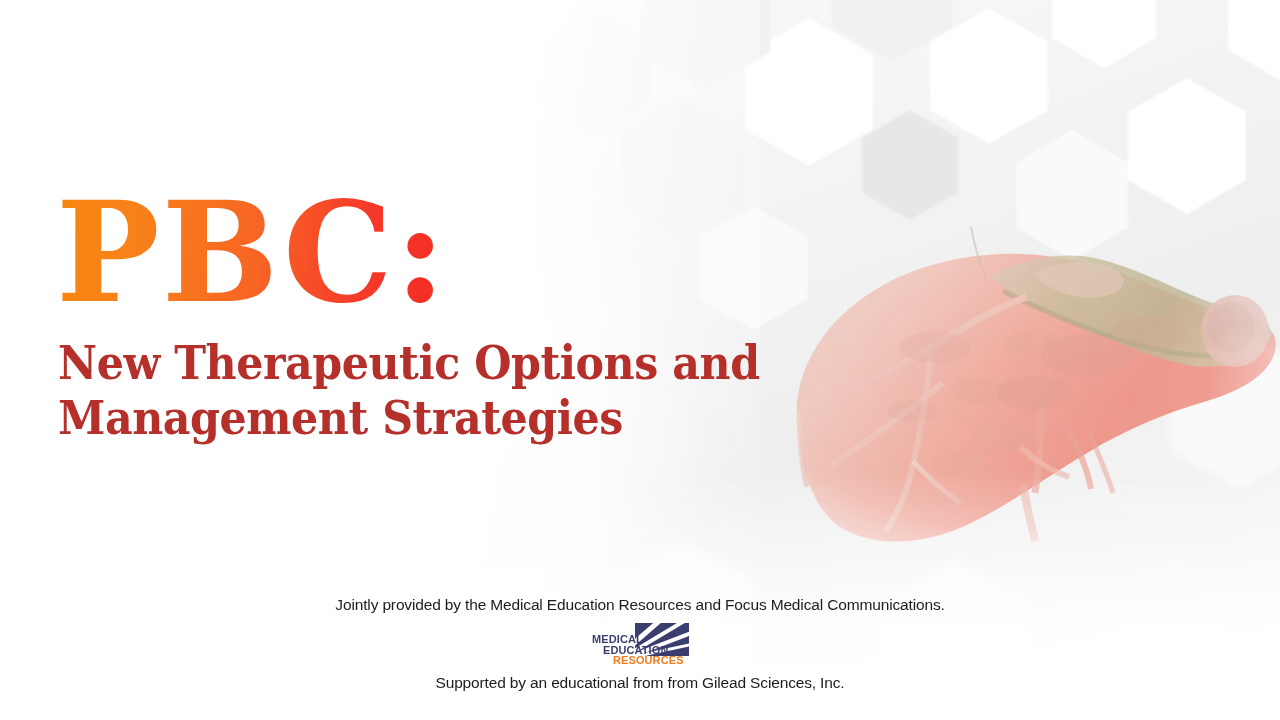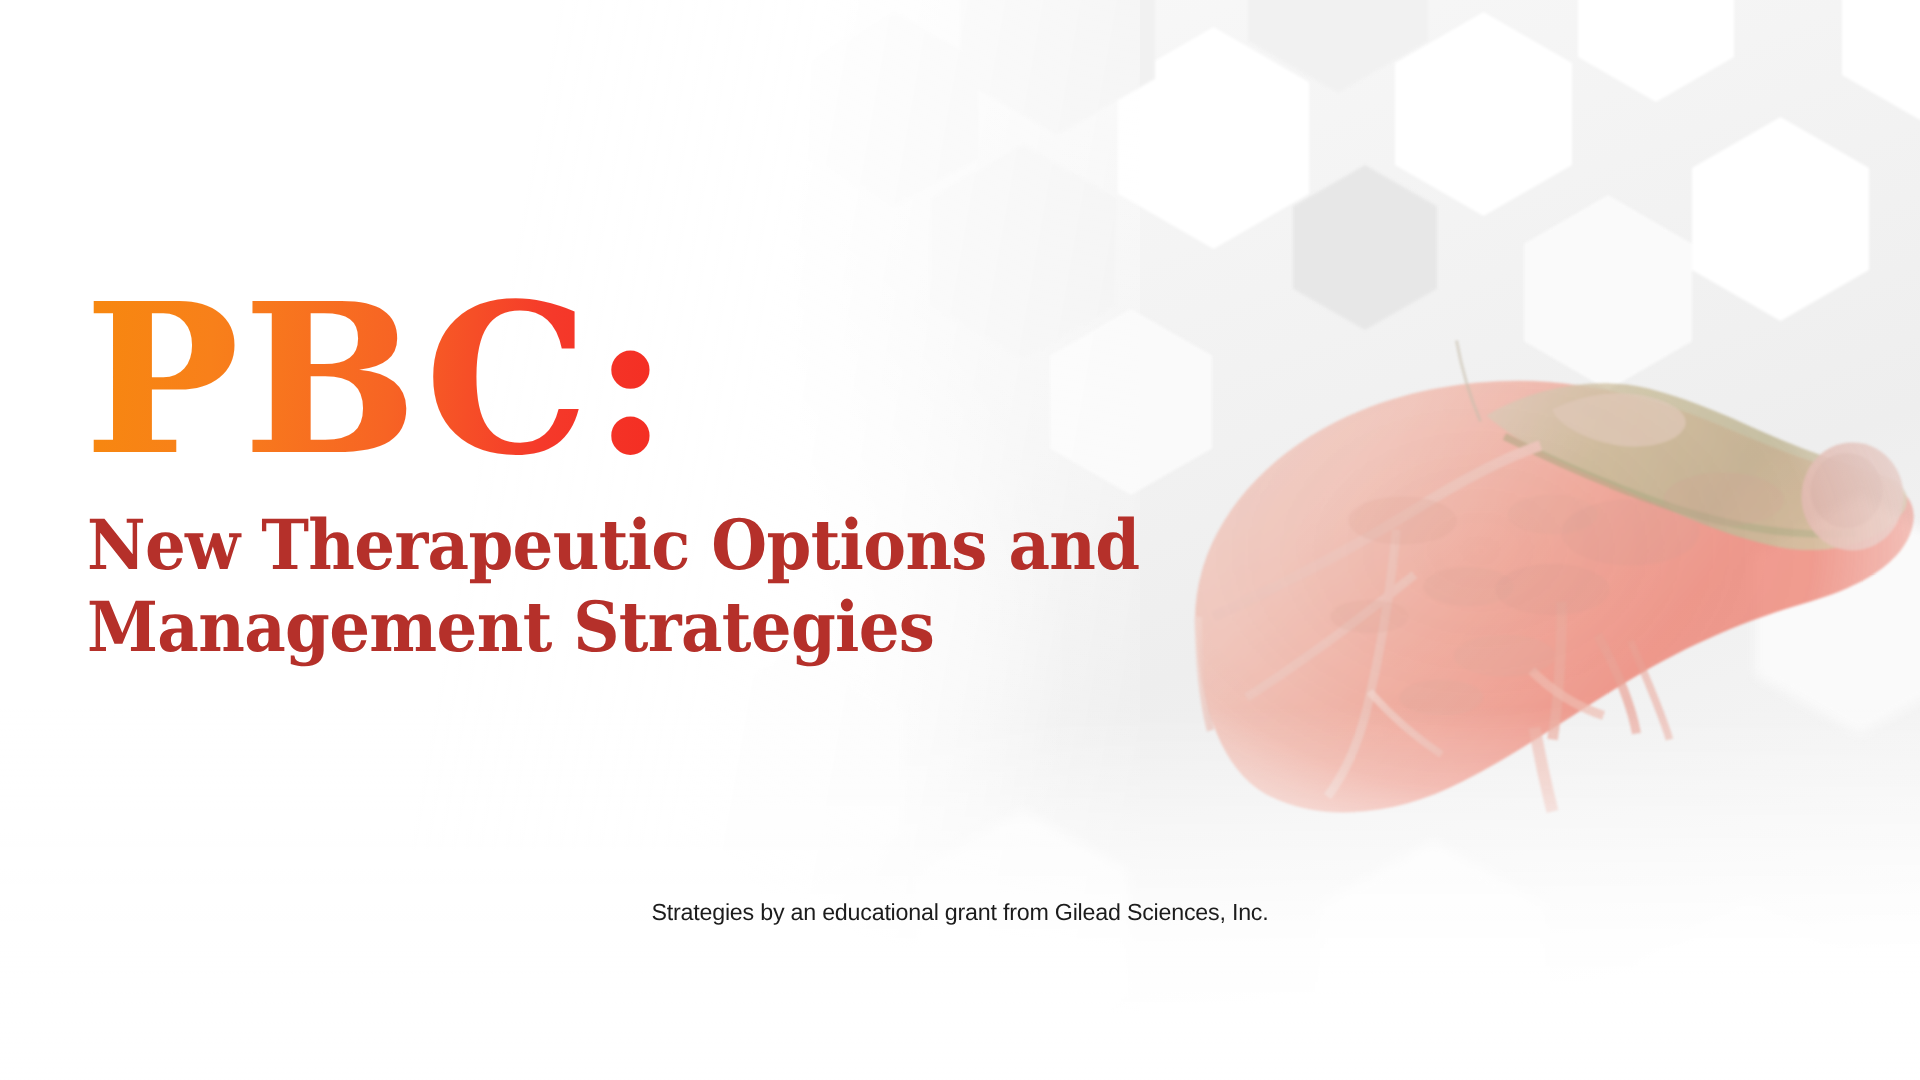--- a/index.html
+++ b/index.html
@@ -309,18 +309,34 @@
   <div class="bottom-fade"></div>
 
 
   <div class="pbc">PBC:</div>
 
   <div class="subtitle">New Therapeutic Options and
 Management Strategies</div>
 
   <div class="footer">
 
-
-
-    <div class="footer-line bottom">Strategies by an educational grant from Gilead Sciences, Inc.</div>
+    <div class="footer-line">Jointly provided by the Medical Education Resources and Focus Medical Communications.</div>
+
+    <div class="logo-row">
+      <div class="mer-logo">
+        <div class="mer-badge">
+          <div class="streak" style="left:-14px; top:28px; width:86px; height:5px; transform: rotate(-41deg);"></div>
+          <div class="streak" style="left:-8px;  top:30px; width:82px; height:4px; transform: rotate(-31deg);"></div>
+          <div class="streak" style="left:-4px;  top:31px; width:78px; height:4px; transform: rotate(-21deg);"></div>
+          <div class="streak" style="left:0px;   top:32px; width:72px; height:3px; transform: rotate(-12deg);"></div>
+        </div>
+        <div class="mer-text">
+          <div class="mer-l1">MEDICAL</div>
+          <div class="mer-l2">EDUCATION</div>
+          <div class="mer-l3">RESOURCES</div>
+        </div>
+      </div>
+    </div>
+
+    <div class="footer-line bottom">Supported by an educational from from Gilead Sciences, Inc.</div>
   </div>
 
 </div>
 
 </body></html>

